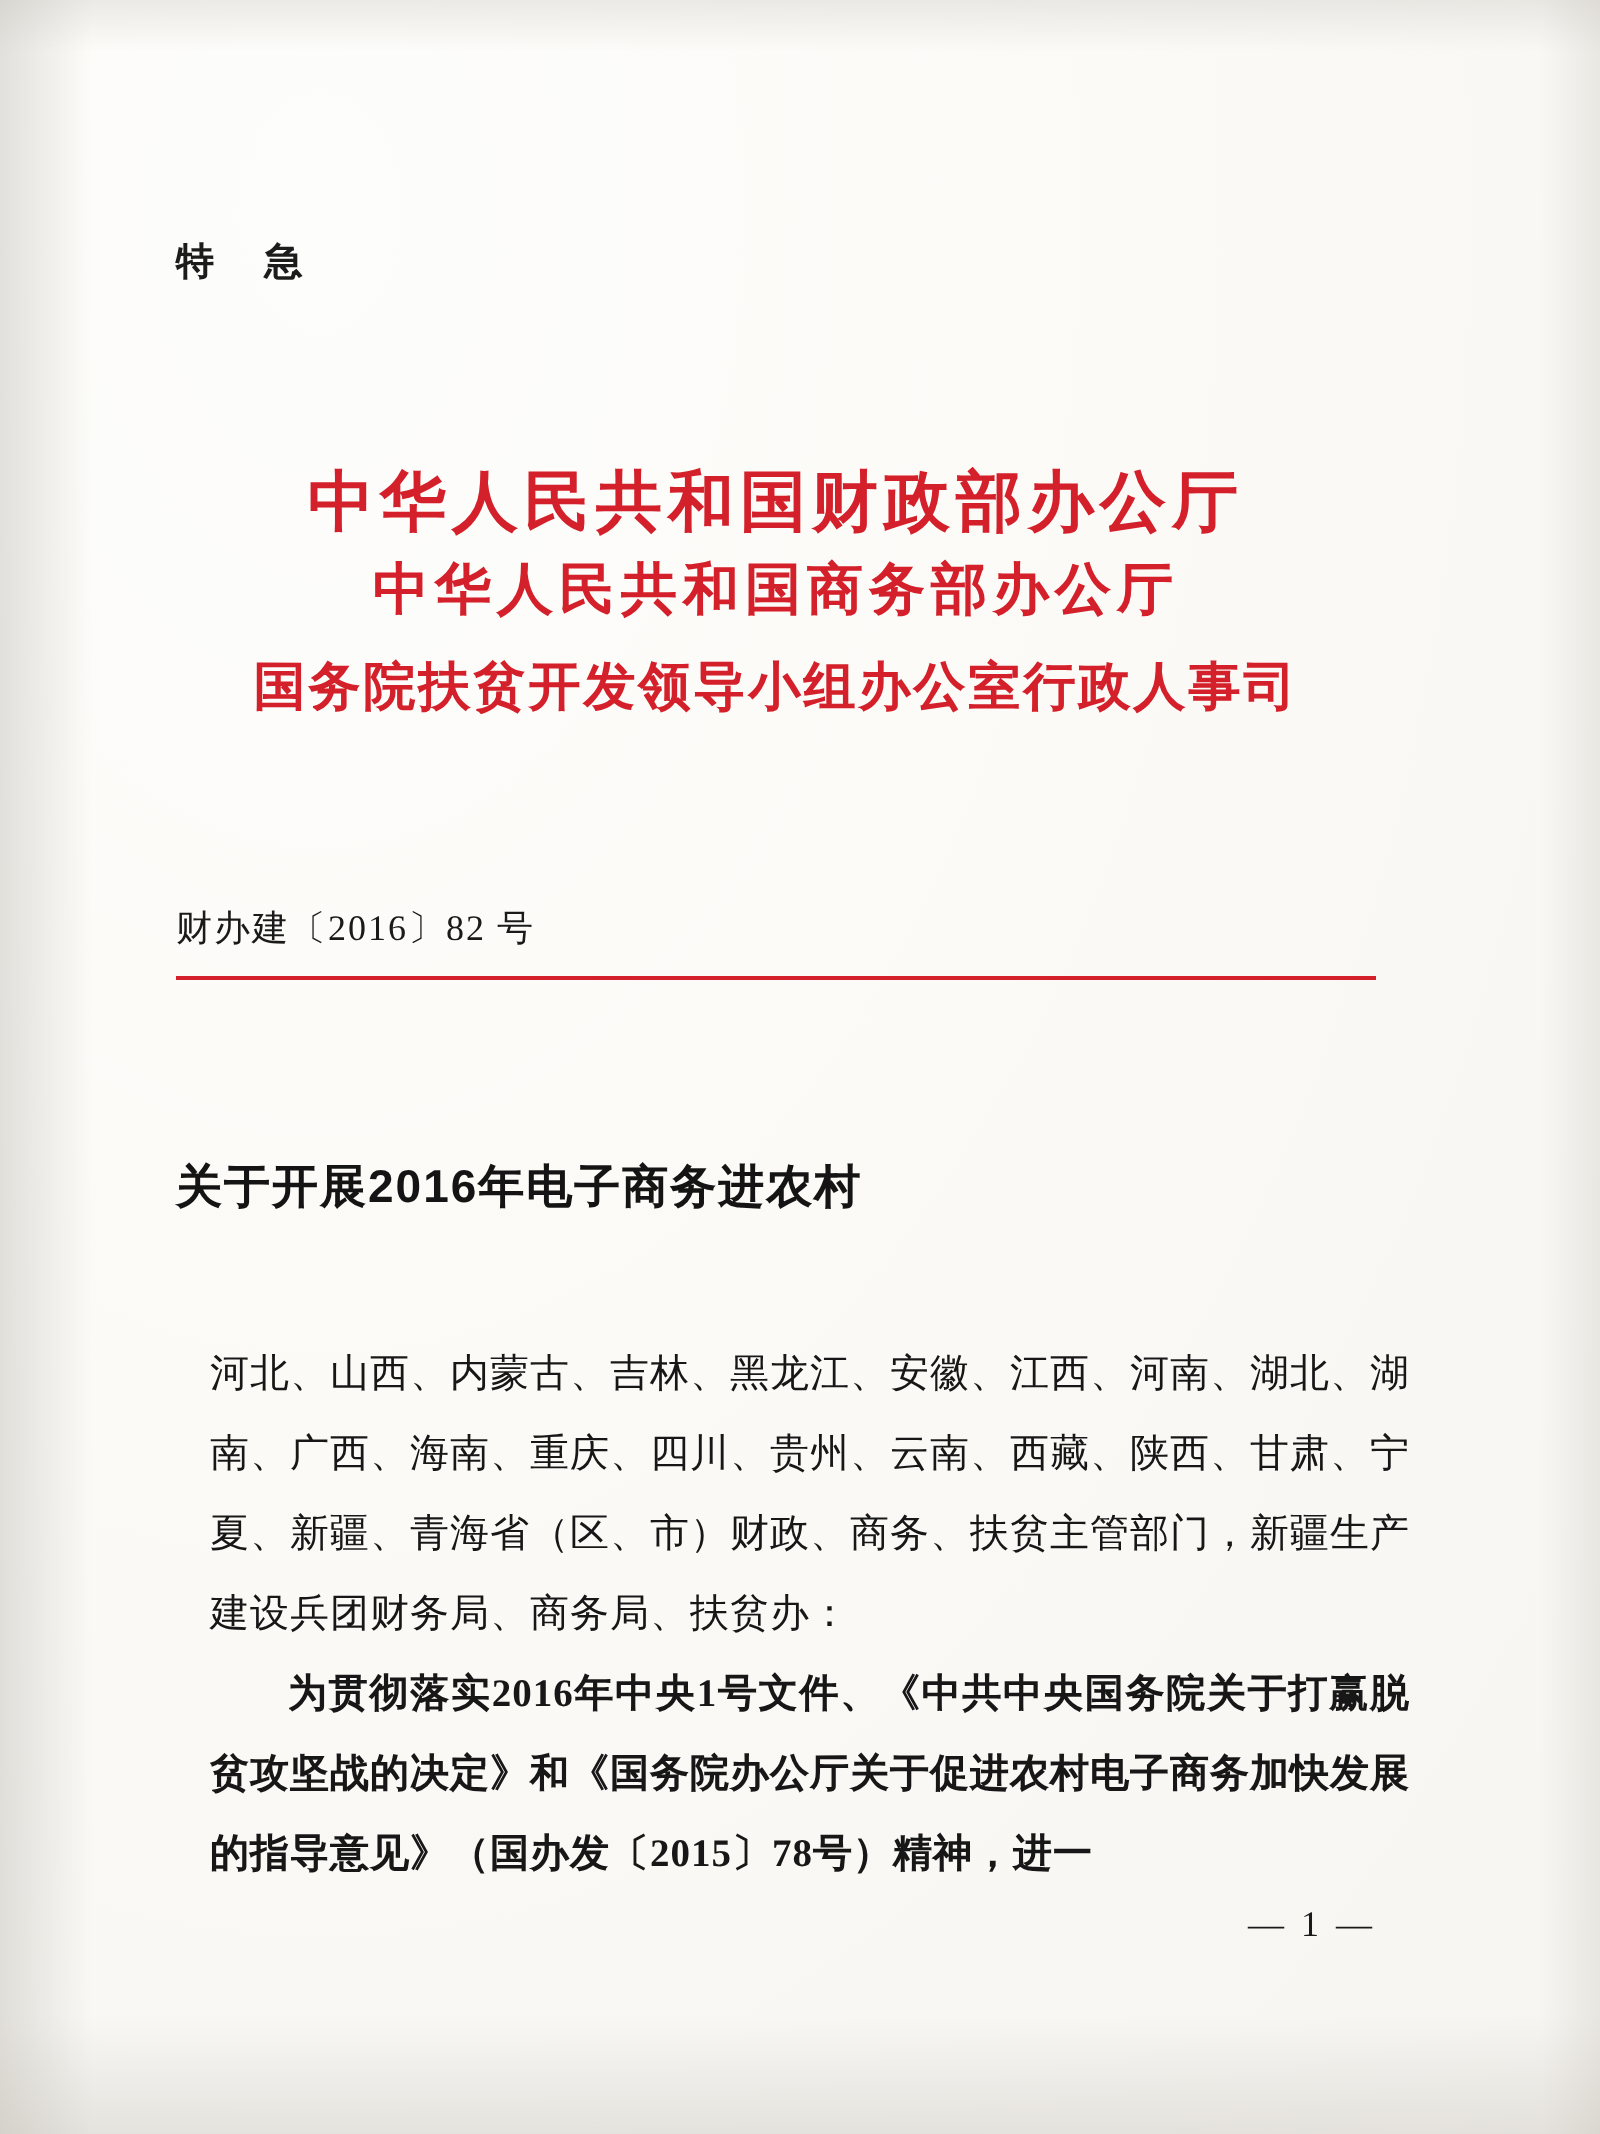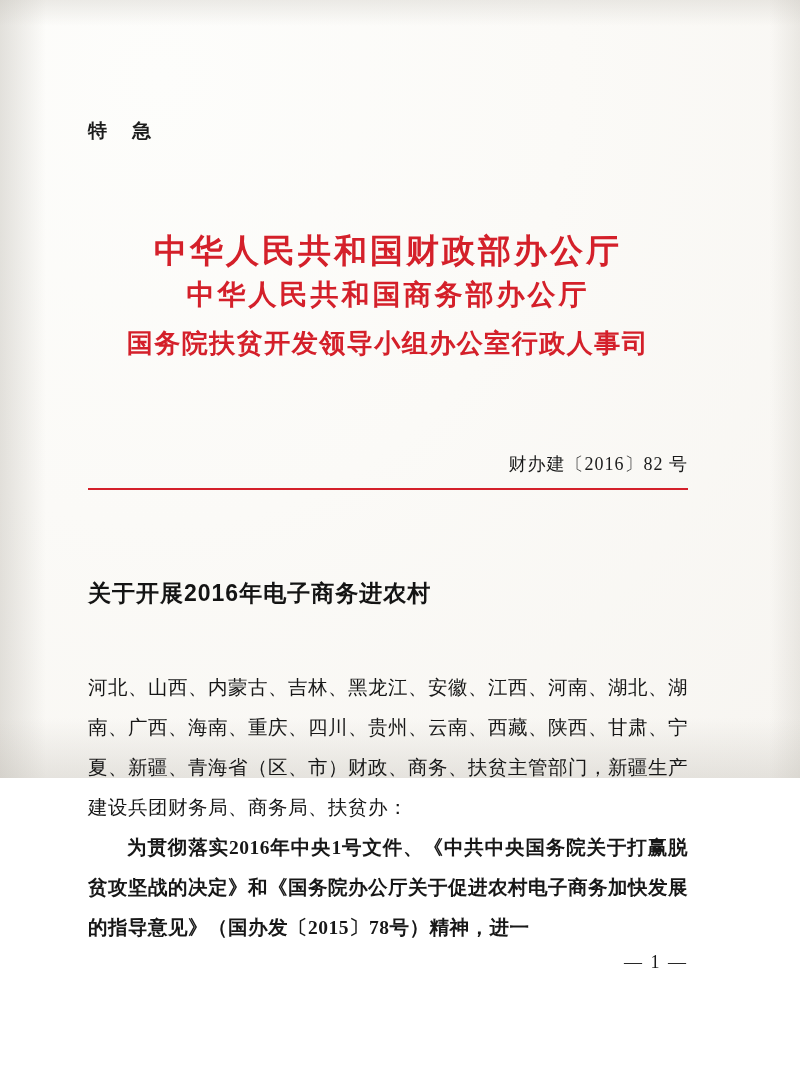--- a/index.html
+++ b/index.html
@@ -9,21 +9,21 @@
   body {
     width: 800px;
     height: 1067px;
     background: #ffffff;
     font-family: "Liberation Serif", serif;
     overflow: hidden;
   }
   .page {
     position: relative;
     width: 800px;
-    height: 778px;
+    height: 1067px;
     background:
       radial-gradient(ellipse at 20% 10%, #fdfdfb 0%, #fbfaf7 45%, #f7f5f1 100%);
     box-sizing: border-box;
   }
   
   .scan-shade-left {
     position: absolute;
     left: 0; top: 0; bottom: 0; width: 46px;
     background: linear-gradient(to right, rgba(190,186,178,0.42), rgba(255,255,255,0));
     pointer-events: none;
@@ -82,21 +82,21 @@
   }
   .issuer-line.l1 { font-size: 33px; letter-spacing: 3px; }
   .issuer-line.l2 { font-size: 28px; letter-spacing: 3px; }
   .issuer-line.l3 { font-size: 26px; letter-spacing: 1.5px; margin-top: 10px; }
 
   .doc-number {
     position: absolute;
     top: 452px;
     left: 0;
     width: 600px;
-    text-align: right;
+    text-align: left;
     font-size: 18px;
     color: #1a1a1a;
     letter-spacing: 1px;
     font-family: "Liberation Serif", serif;
   }
 
   .red-rule {
     position: absolute;
     top: 488px;
     left: 0;
@@ -117,21 +117,21 @@
     font-weight: bold;
     color: #141414;
     letter-spacing: 1px;
     line-height: 1.85;
     font-family: "Liberation Sans", sans-serif;
   }
 
   .content {
     position: absolute;
     top: 668px;
-    left: 0;
+    left: 17px;
     width: 600px;
   }
   .para {
     font-size: 19.5px;
     color: #171717;
     line-height: 2.05;
     letter-spacing: 0.5px;
     font-family: "Liberation Serif", serif;
     text-align: justify;
   }

